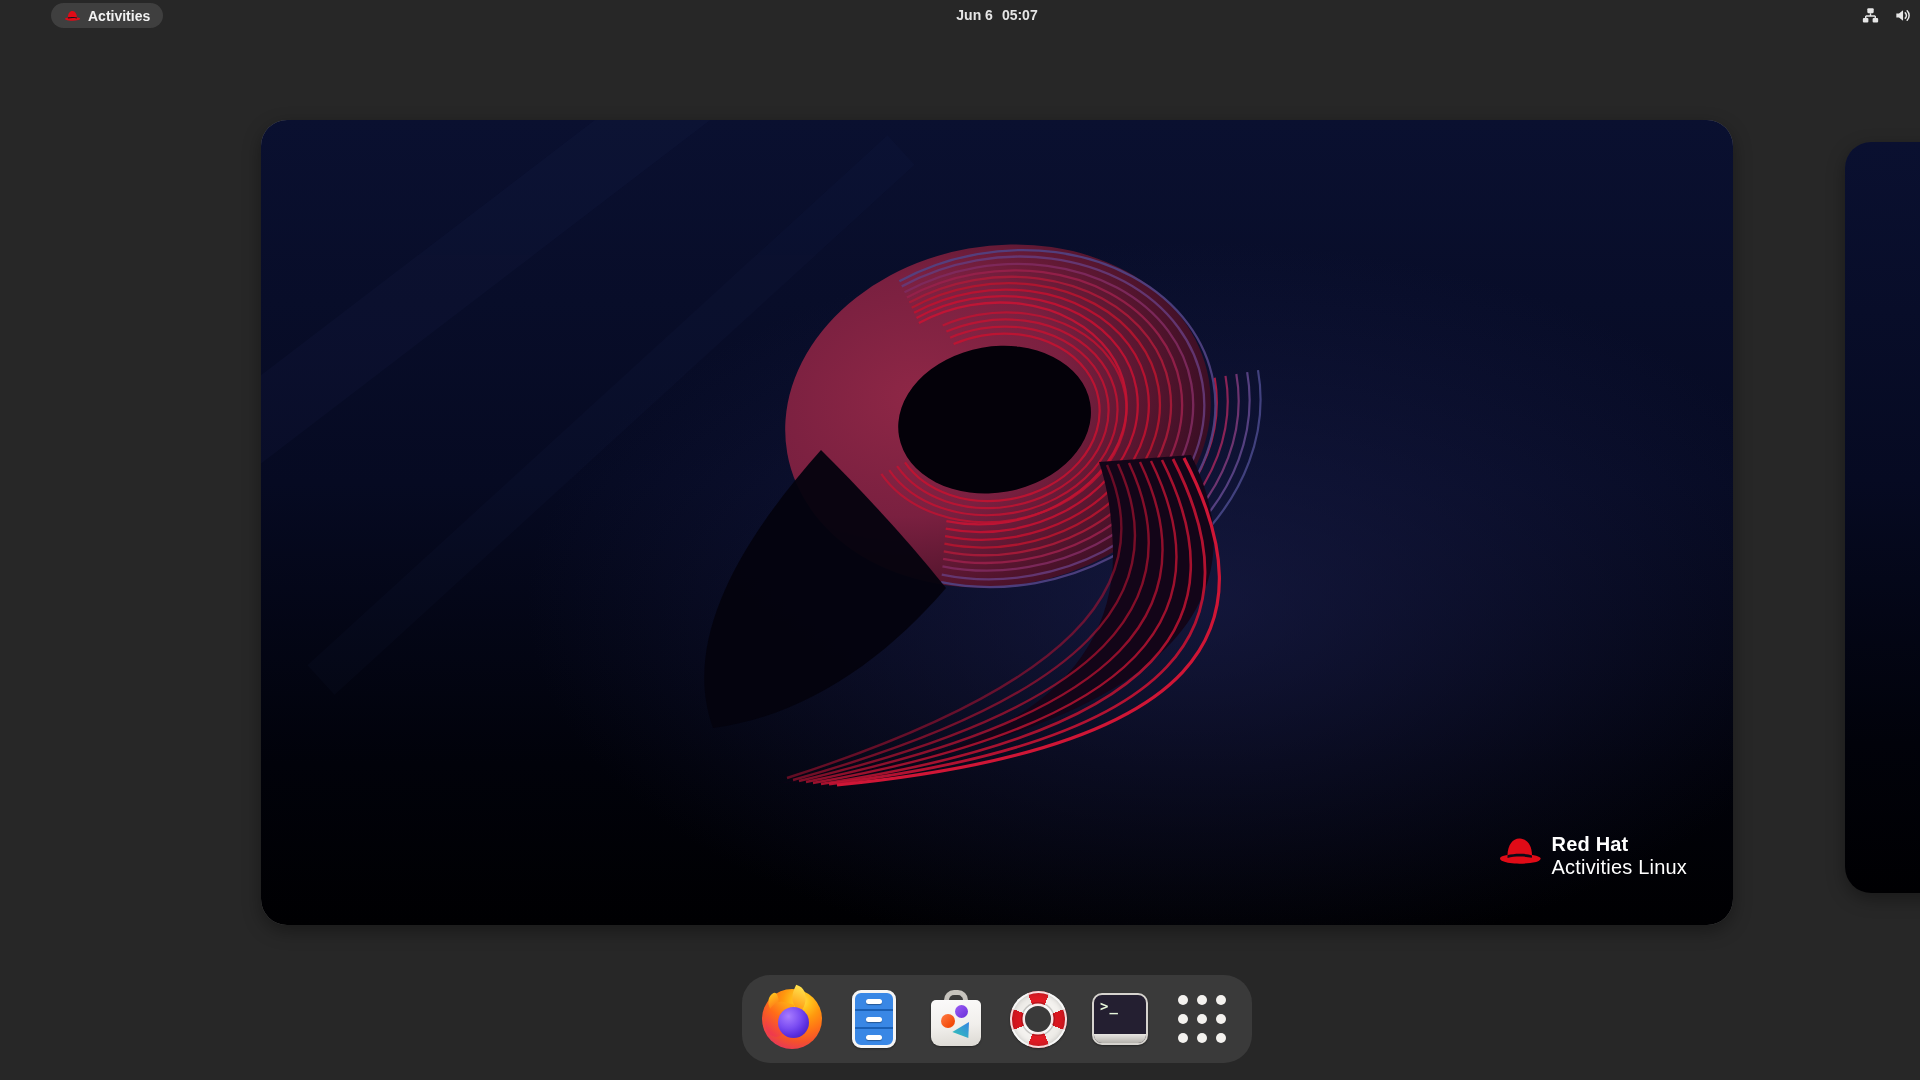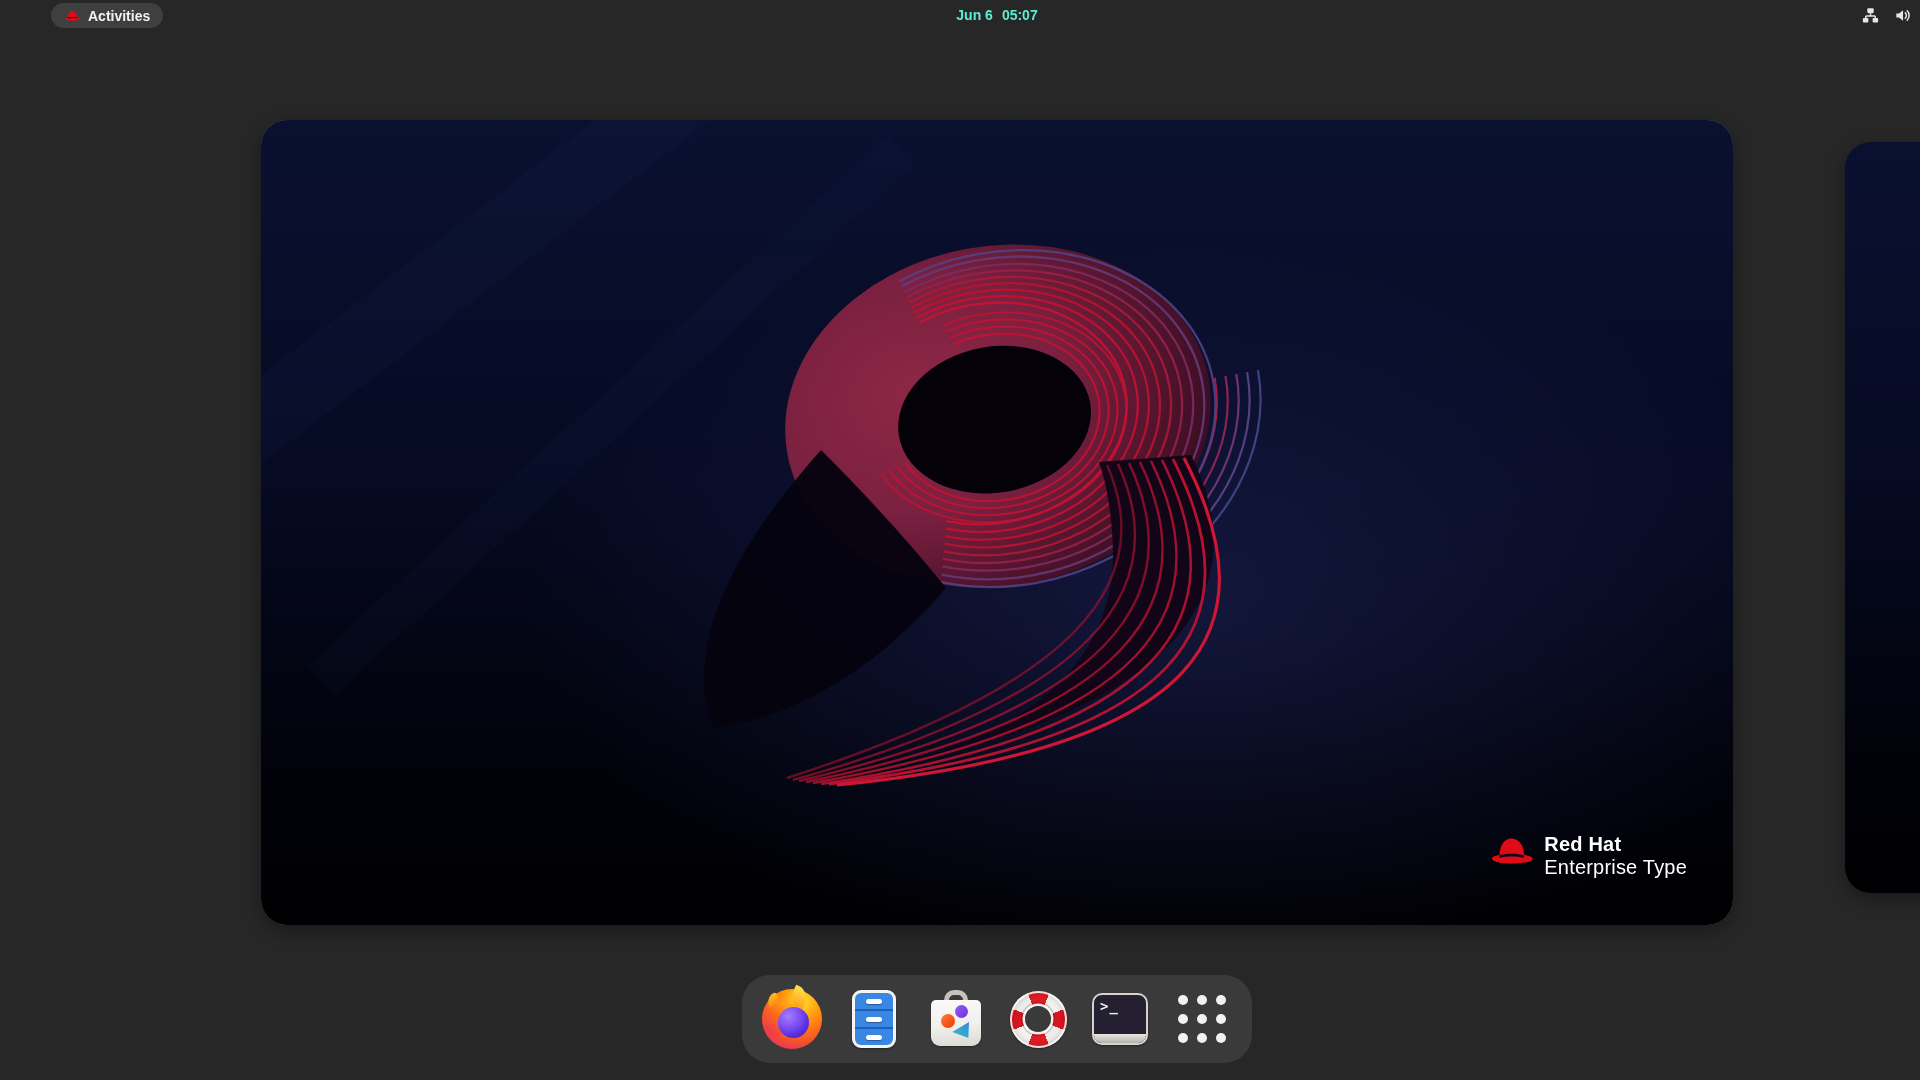--- a/index.html
+++ b/index.html
@@ -8,21 +8,21 @@
   .screen { position:relative; width:1920px; height:1080px; background:#272727;margin-left:37px; }
 
   
   .topbar { position:absolute; left:0; top:0; width:100%; height:30px; }
   .activities { position:absolute; left:14px; top:3px; height:25px; padding:0 13px;
     display:flex; align-items:center; gap:7px; background:#3f3f3f; border:none;
     border-radius:13px; color:#f2f2f2; font-size:14px; font-weight:600; cursor:pointer;
     font-family:"Liberation Sans", sans-serif; }
   .clock { position:absolute; left:50%; top:0; transform:translateX(-50%); height:30px;
     display:flex; align-items:center; gap:9px; background:none; border:none;
-    color:#5eead4; font-size:14px; font-weight:700; cursor:pointer;
+    color:#e5e5e5; font-size:14px; font-weight:700; cursor:pointer;
     font-family:"Liberation Sans", sans-serif; }
   .status { position:absolute; right:14px; top:0; height:30px; display:flex;
     align-items:center; gap:15px; background:none; border:none; cursor:pointer; }
   .status svg { display:block; }
 
   
   .searchbar { position:absolute; left:50%; top:46px; transform:translateX(-50%);
     width:334px; height:30px; background:#3d3d3d; border-radius:16px;
     display:flex; align-items:center; padding:0 12px; gap:8px; }
   .searchbar input { flex:1; background:transparent; border:none; outline:none;
@@ -234,21 +234,21 @@
     </svg>
 
     <div class="rhel-logo">
       <svg width="46" height="34" viewBox="0 0 44 32">
         <path d="M10 21 C10.4 10.5 15.5 4.5 22 5 C28.8 5.5 33.6 11.5 33.5 21.5 L10 21 Z" fill="#e00b17"></path>
         <path d="M4 22.5 C12 18.8 32 18.6 40.5 22.6 C42.8 23.8 41.8 26.4 37.5 27.4 C26 30 11.5 29.4 5.8 26.8 C2.4 25.2 2.2 23.6 4 22.5 Z" fill="#e00b17"></path>
         <path d="M10 21 C16 19.2 28 19 33.5 21.2 L33.4 23.4 C26 21.8 16.5 22 10.1 23.6 Z" fill="#0c0c18"></path>
       </svg>
       <div class="rhel-text">
         <span class="b">Red Hat</span>
-        <span class="r">Enterprise Type</span>
+        <span class="r">Activities Linux</span>
       </div>
     </div>
   </div>
 
   <div class="ws ws-secondary"></div>
 
   <div class="dock">
     <button class="dock-btn">
       <div class="ic">
         <div class="ff-base"></div>

